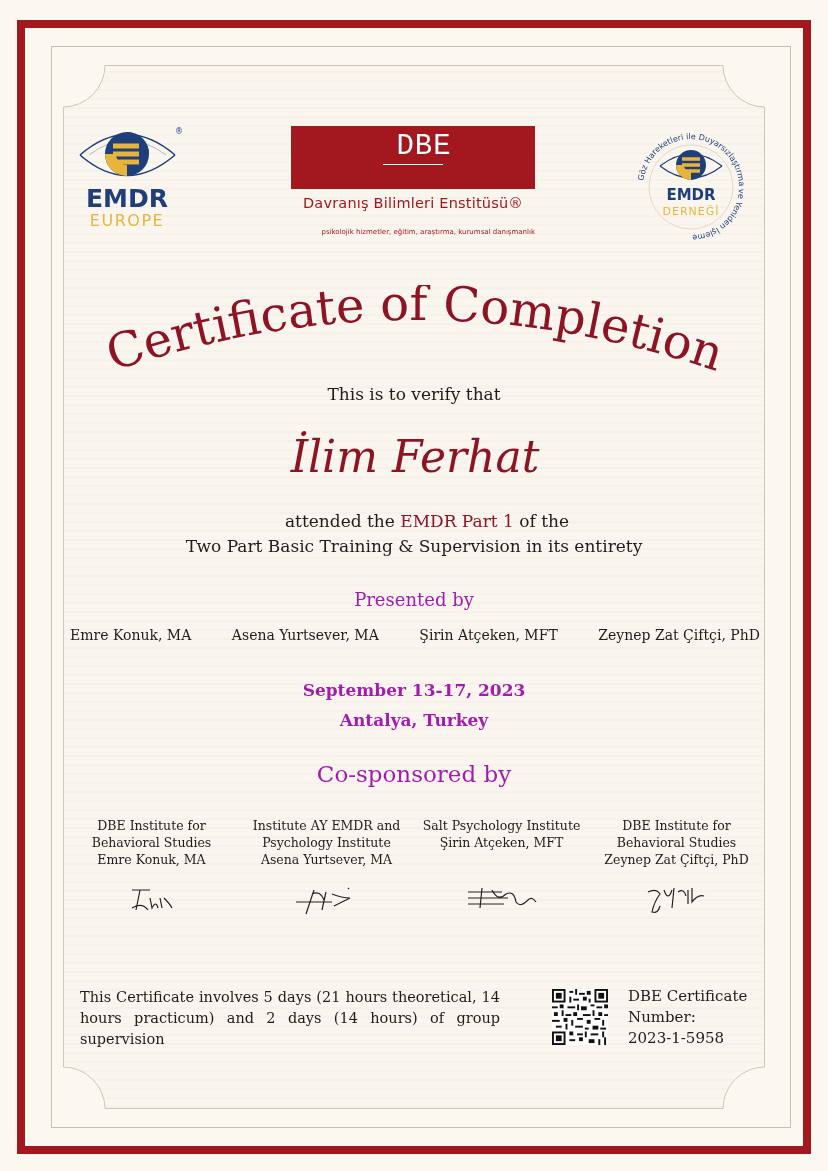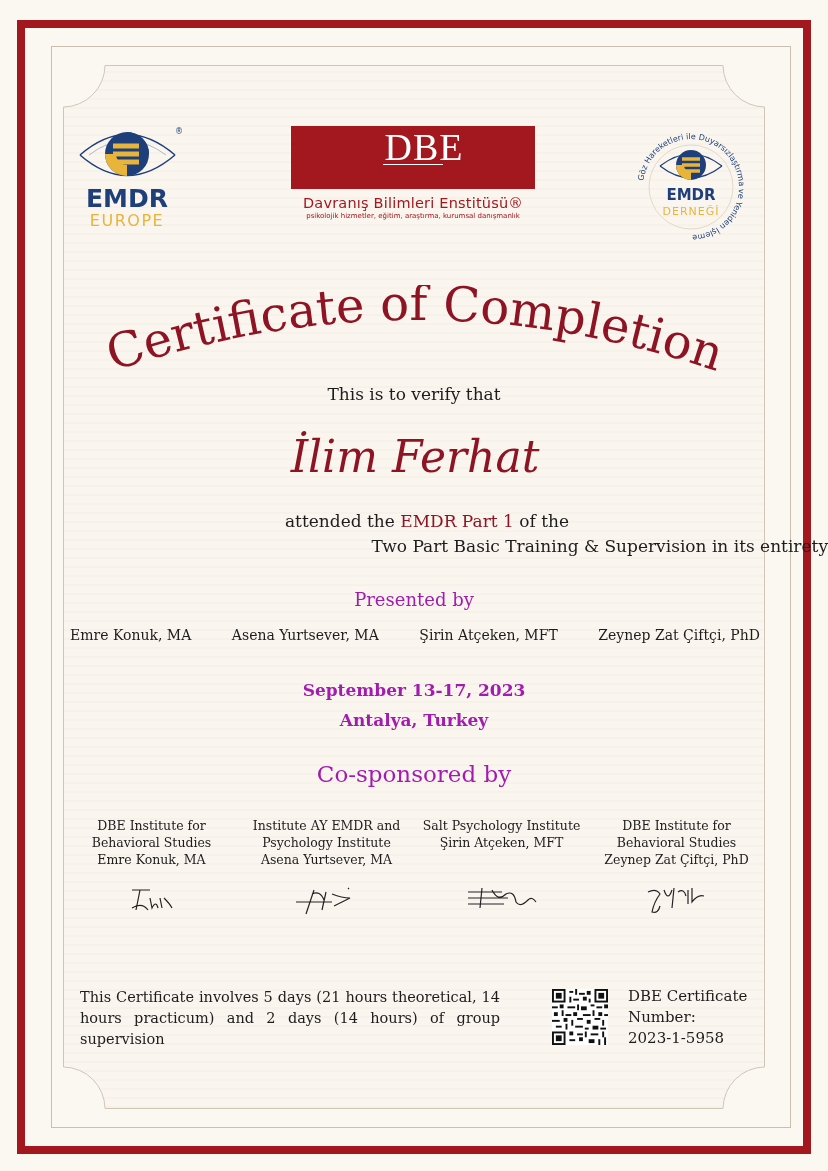--- a/index.html
+++ b/index.html
@@ -19,40 +19,40 @@
   }
   .panel-border { position:absolute; left:0; top:0; }
   .abs { position:absolute; }
   .center { text-align:center; left:0; width:828px; }
   .maroon { color:#a21caf; }
   .title-svg { position:absolute; left:60px; top:285px; }
   .subtitle { top:384px; font-size:17px; }
   .name-svg { position:absolute; left:260px; top:415px; }
   .line1 { top:511px; font-size:17px;padding-left:13px; }
   .line1 .em { color:#8e1424; }
-  .line2 { top:536px; font-size:17px;text-align:right; }
+  .line2 { top:536px; font-size:17px; }
   .presented { top:589px; font-size:18px; font-weight:normal; }
   .presenters { position:absolute; top:627px; left:70px; width:690px; display:flex; justify-content:space-between; font-size:14px; }
   .dates { top:680px; font-size:17px; font-weight:bold; }
   .place { top:710px; font-size:17px; font-weight:bold; }
   .cospon { top:761px; font-size:23px; }
   .sponsors { position:absolute; top:817px; left:64px; width:700px; display:flex; justify-content:space-around; }
   .sponsor { width:170px; text-align:center; font-size:12.5px; line-height:17px; }
   .sig { display:block; margin:16px auto 0; }
   .note { position:absolute; left:80px; top:987px; width:420px; font-size:14.5px; line-height:21px; text-align:justify; }
   .qr { position:absolute; left:552px; top:989px; width:56px; height:56px; }
   .certnum { position:absolute; left:628px; top:986px; font-size:15px; line-height:21px; }
   .logo-emdr-eu { position:absolute; left:75px; top:122px; width:110px; height:110px; }
   .logo-dbe { position:absolute; left:291px; top:126px; width:244px; }
   .dbe-box { background:#a3171f; height:63px; color:#fff; text-align:center; }
-  .dbe-title { font-family:Liberation Serif, serif; font-size:38px; font-weight:200; letter-spacing:1px; line-height:34px; padding-top:4px;padding-left:22px; }
+  .dbe-title { font-family:Liberation Mono, monospace; font-size:29px; font-weight:200; letter-spacing:1px; line-height:34px; padding-top:4px;padding-left:22px; }
   .dbe-rule { width:60px; height:1px; background:#fff; margin:0 auto; }
   .dbe-sub { font-family:"DejaVu Sans", sans-serif; font-size:12px; line-height:18px; }
   .dbe-name { font-family:"DejaVu Sans", sans-serif; font-size:14.5px; color:#a3171f; text-align:center; margin-top:6px; letter-spacing:0.2px; }
-  .dbe-tag { font-family:"DejaVu Sans", sans-serif; font-size:7px; color:#a3171f; text-align:center; margin-top:1px; }
+  .dbe-tag { font-family:"DejaVu Sans", sans-serif; font-size:7px; color:#a3171f; text-align:right; margin-top:17px; }
   .logo-dernegi { position:absolute; left:632px; top:128px; width:118px; height:118px; }
 </style>
 </head>
 <body>
 
 <div class="red-frame"></div>
 <div class="thin-frame"></div>
 <div class="abs" style="left:63px;top:65px;width:702px;height:1044px;">
   <svg class="panel-border" width="702" height="1044" viewBox="0 0 702 1044">
     <defs>

